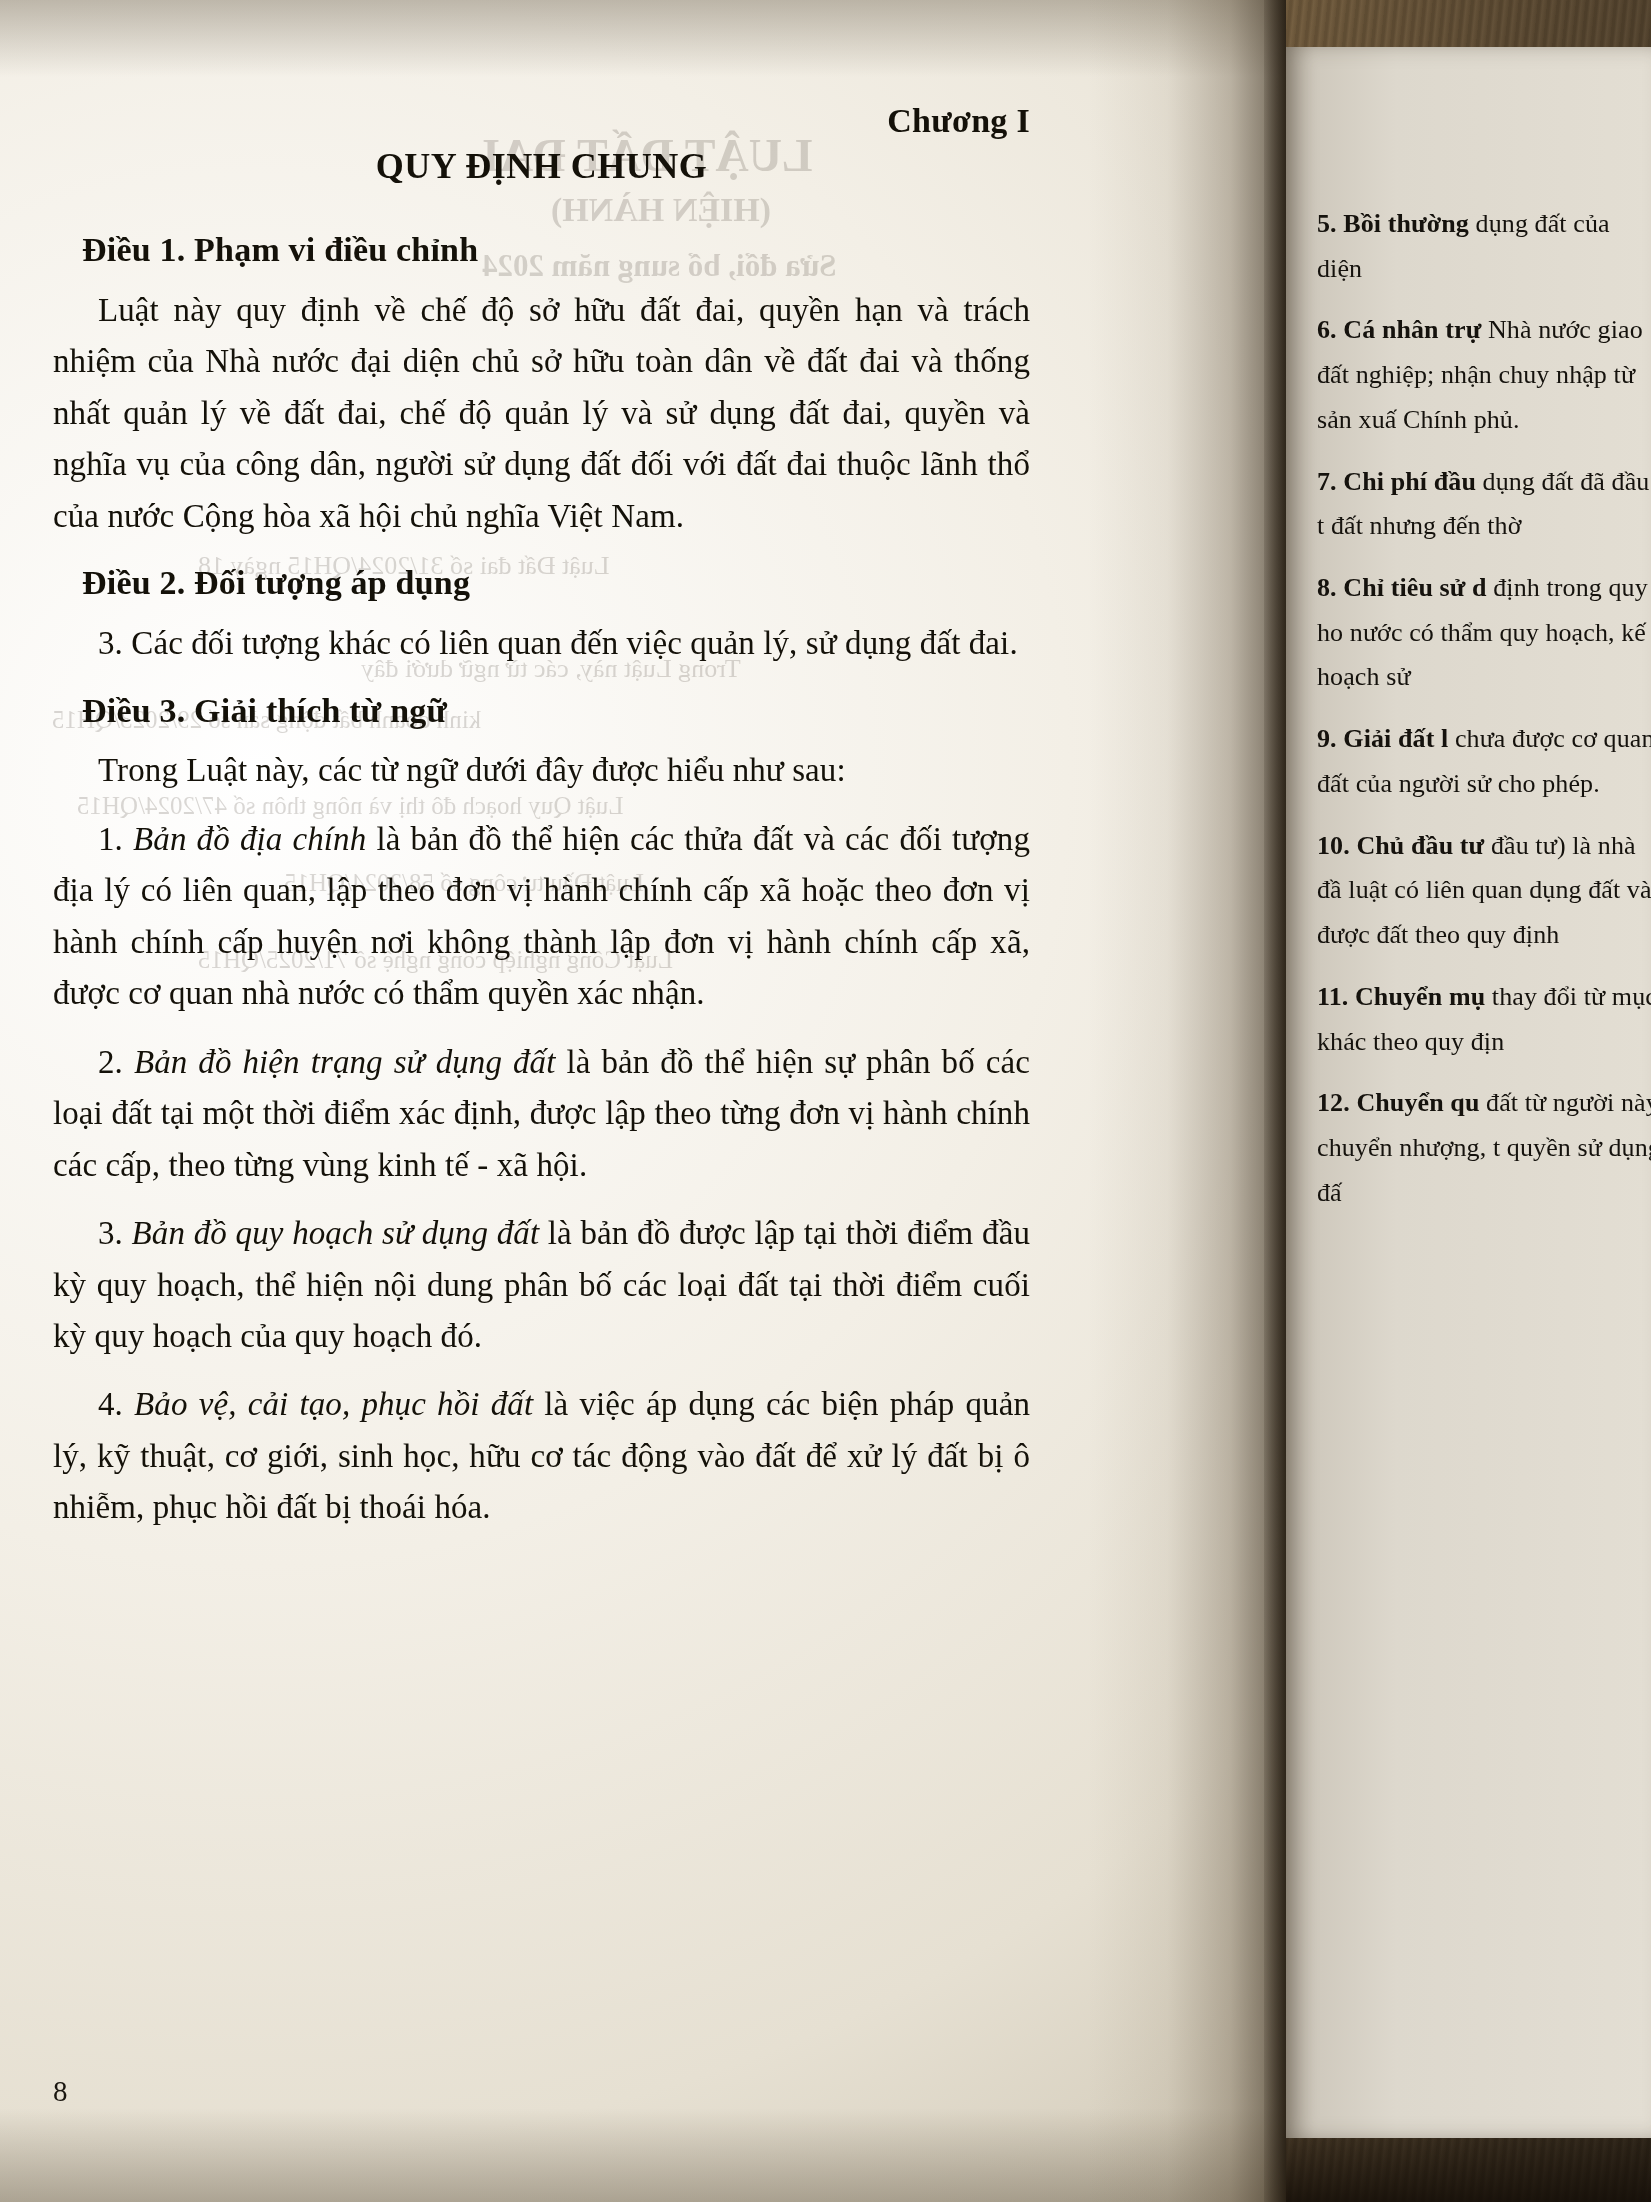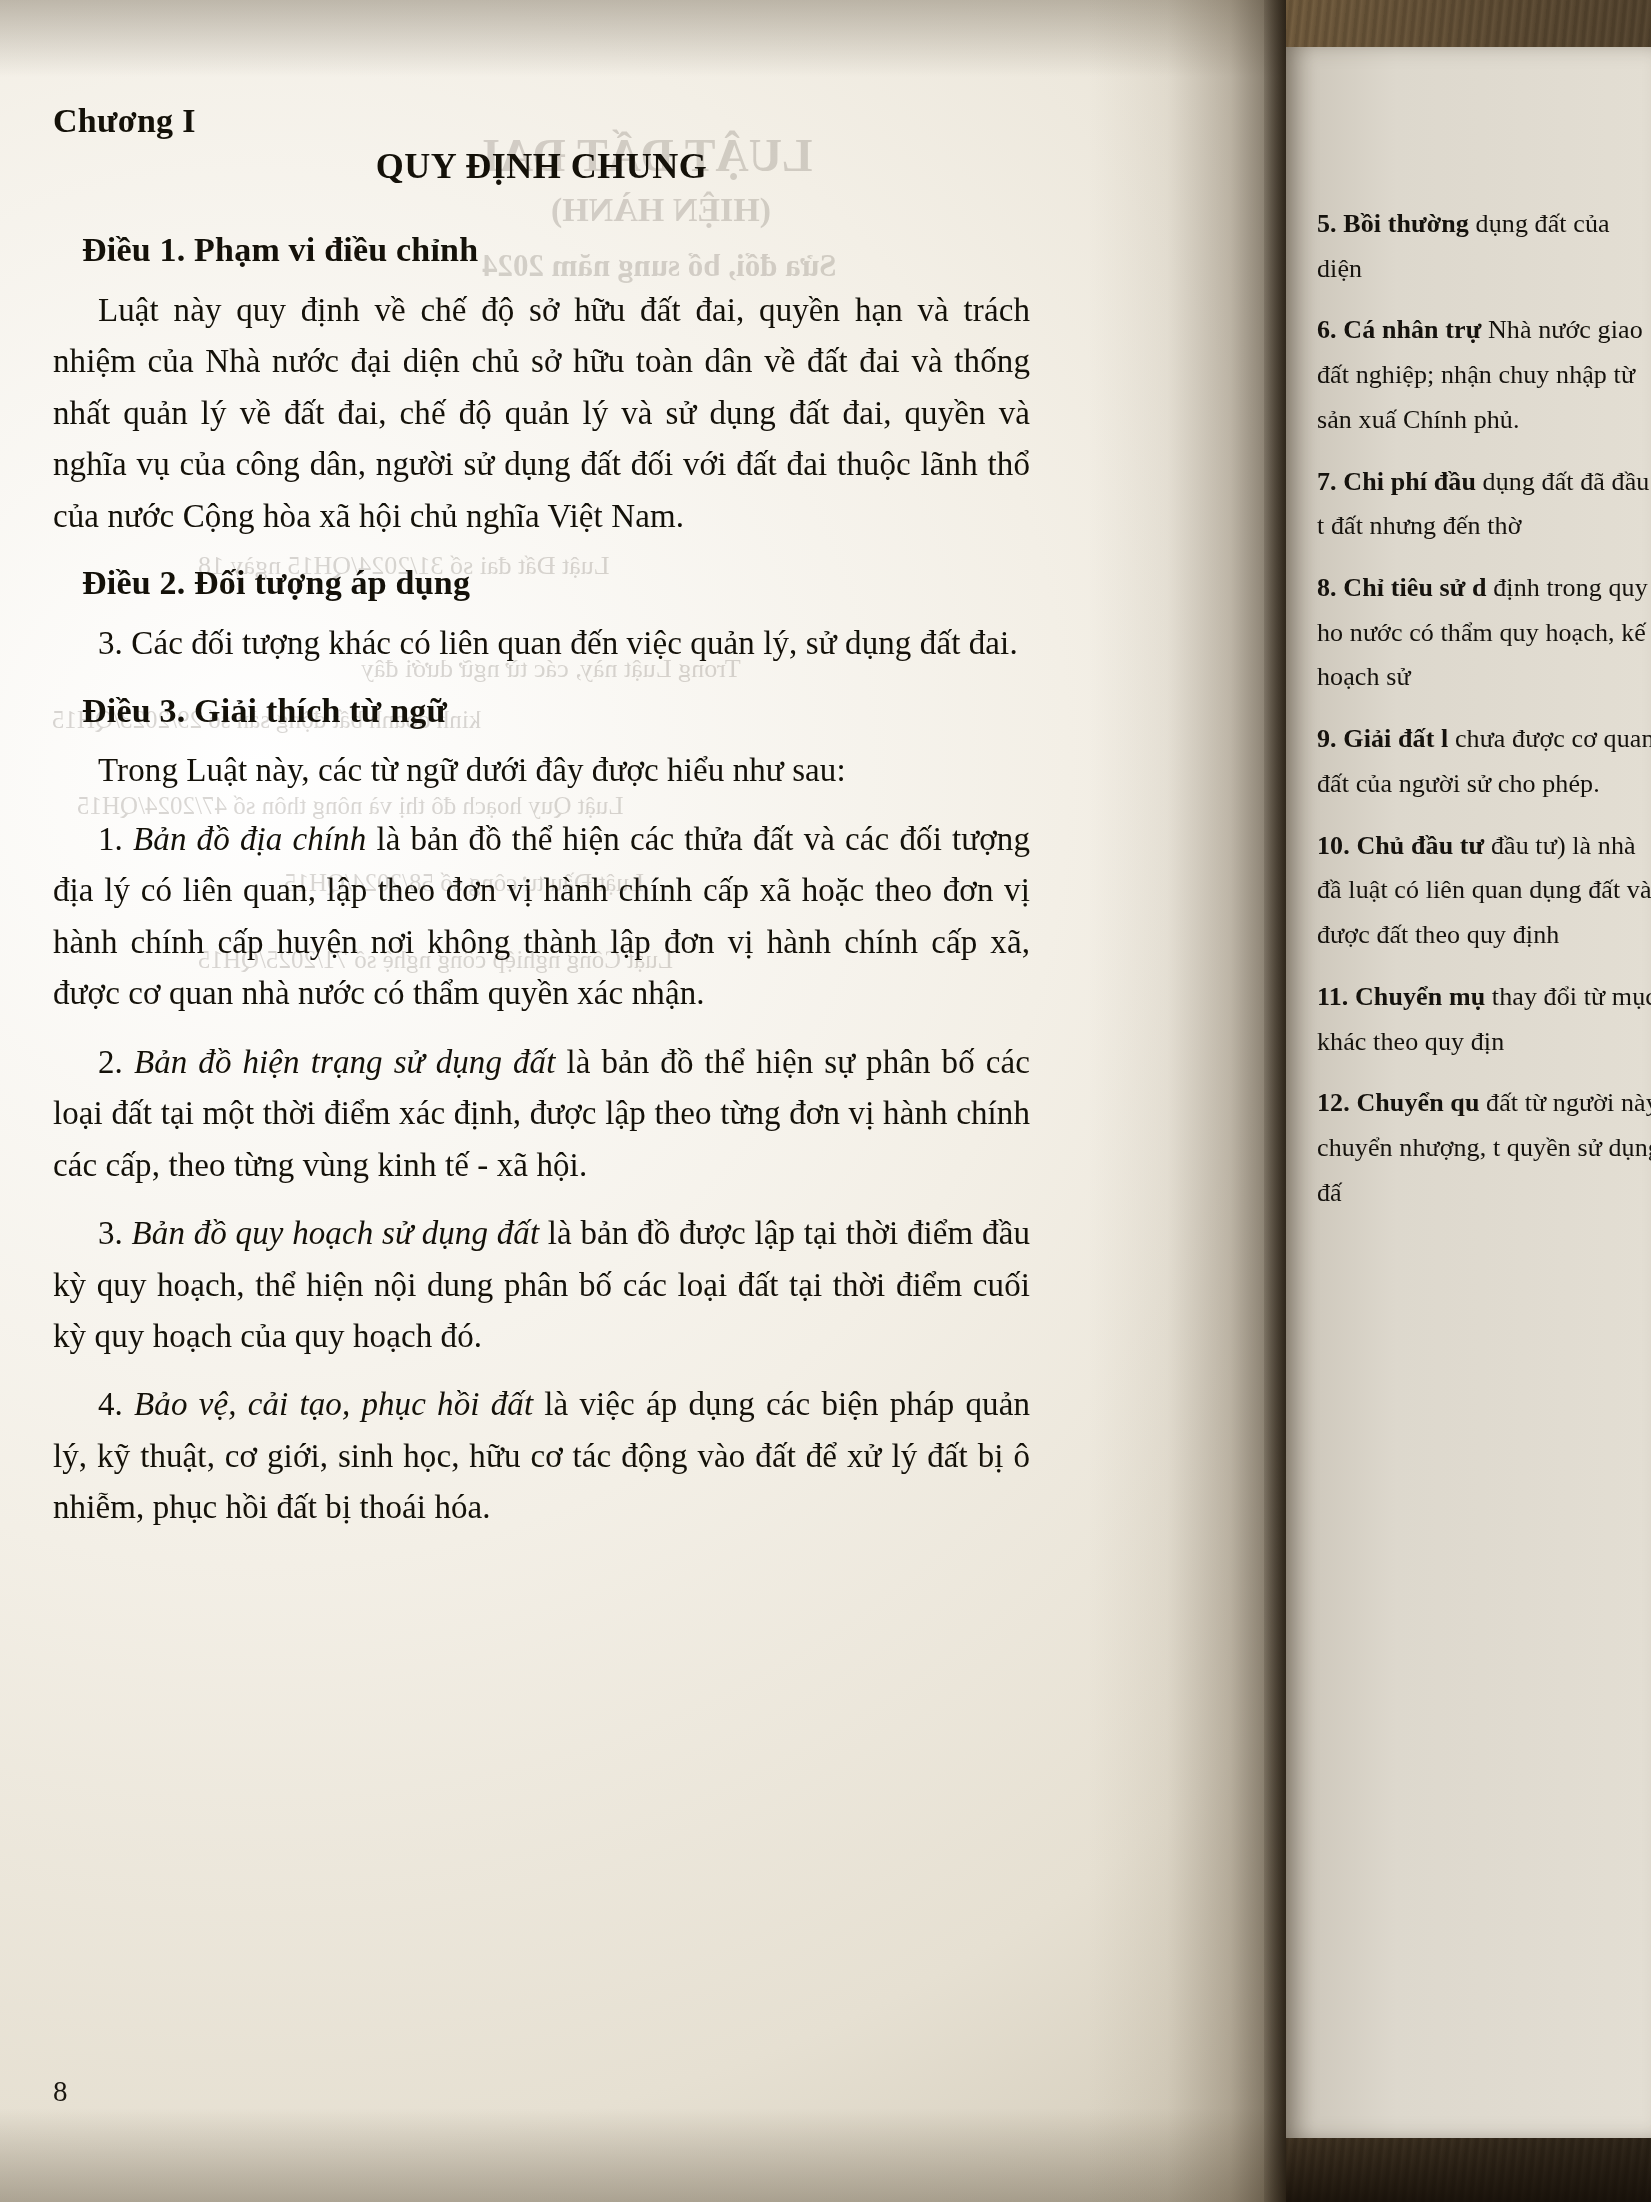--- a/index.html
+++ b/index.html
@@ -130,21 +130,21 @@
   .content {
     position: absolute;
     left: 53px;
     top: 102px;
     width: 977px;
     color: #141109;
     transform-origin: left top;
   }
 
   .chapter {
-    text-align: left;
+    text-align: right;
     font-size: 34px;
     font-weight: 700;
     letter-spacing: 0.3px;
     margin-bottom: 5.2px;
   }
   .chapter-title {
     text-align: center;
     font-size: 36px;
     font-weight: 700;
     letter-spacing: 0.5px;

